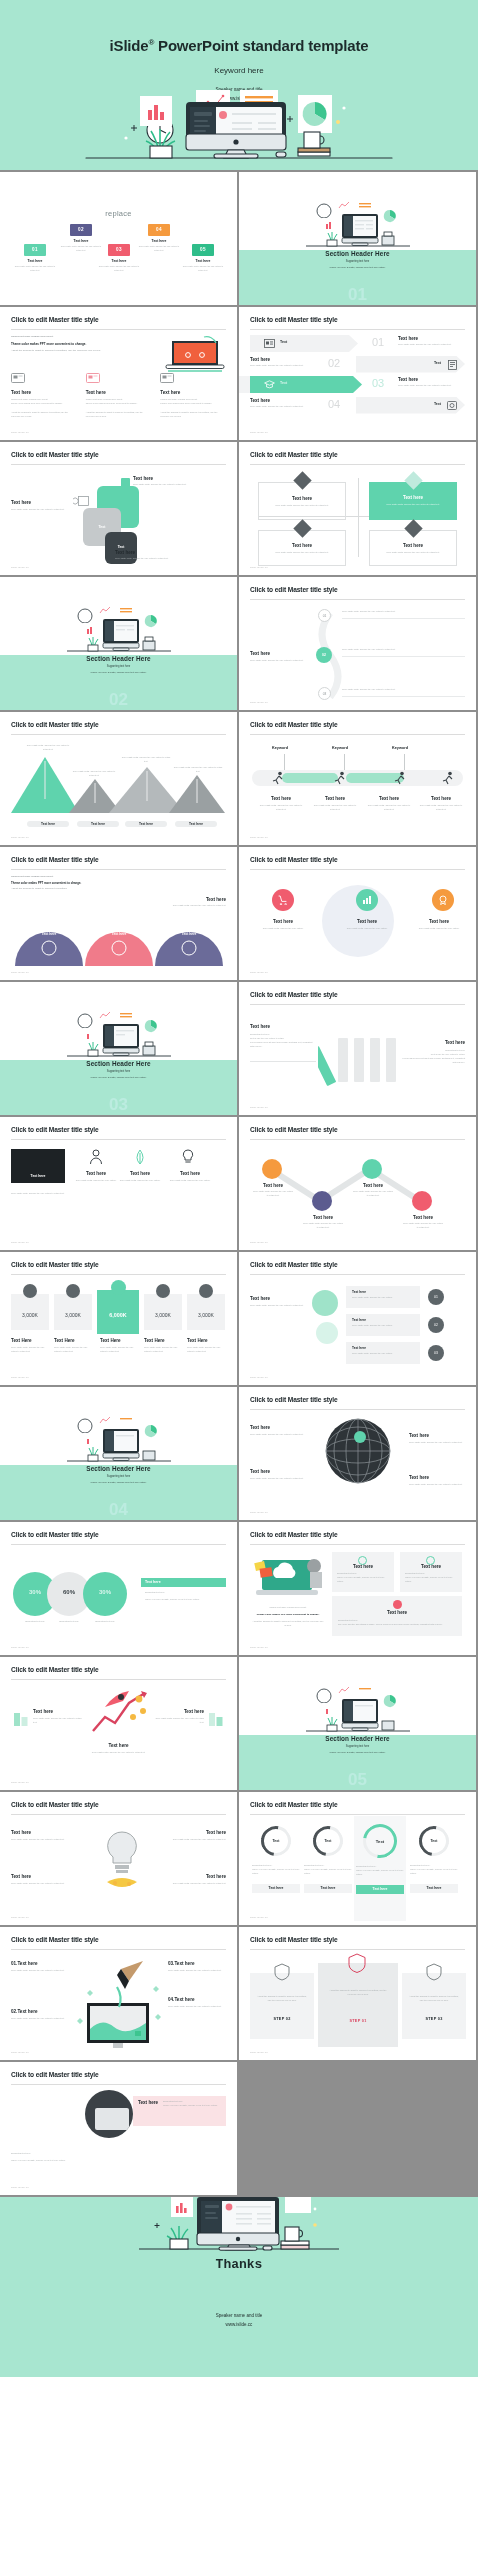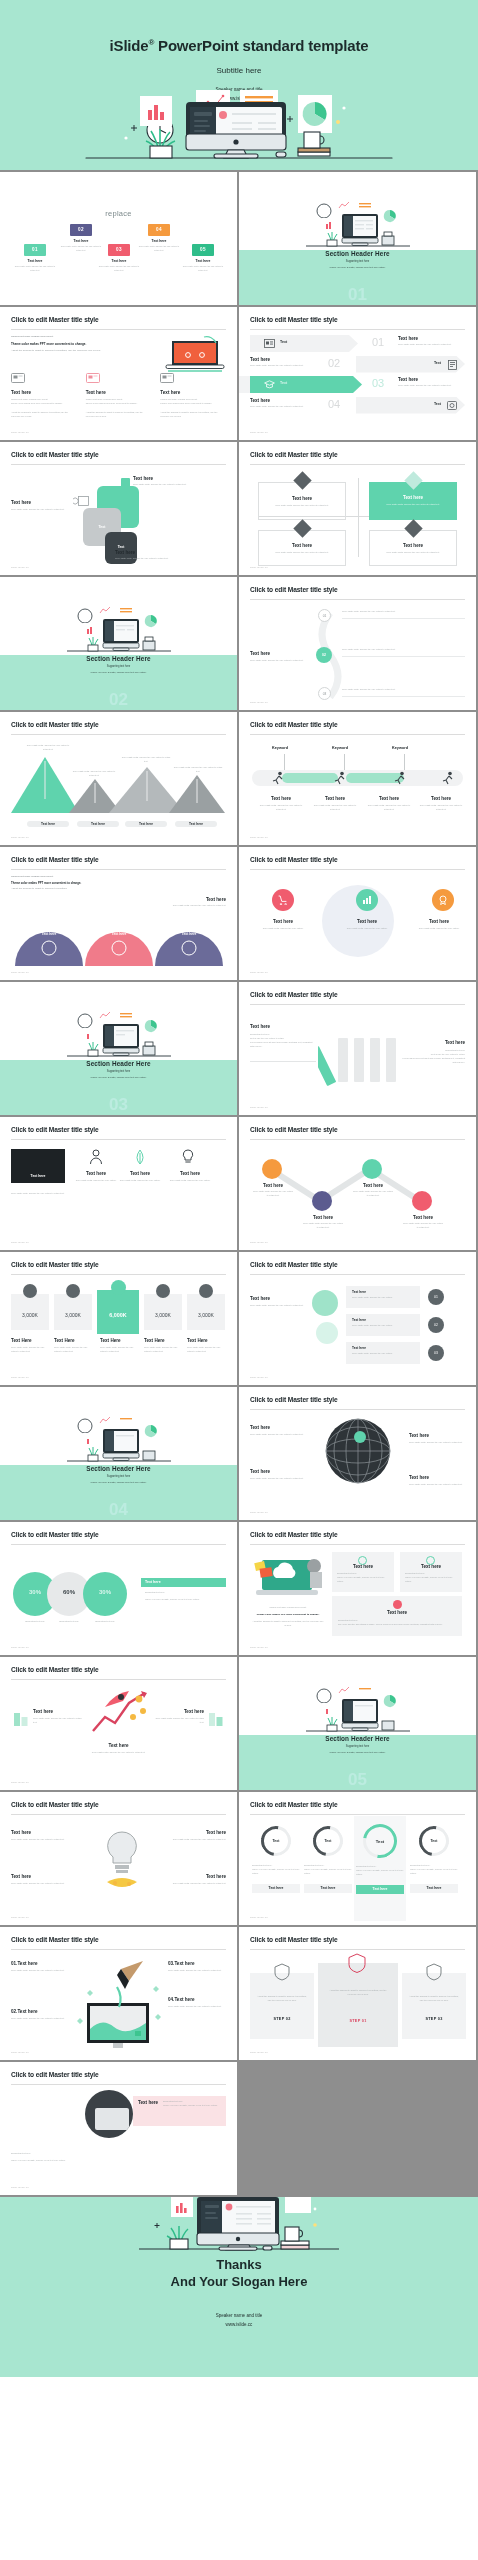--- a/index.html
+++ b/index.html
@@ -92,36 +92,36 @@
   }
   .donut span { position:absolute; left:0; right:0; top:50%; transform:translateY(-50%);
     text-align:center; font-size:3.6px; font-weight:bold; color:#2a3134; }
   .step-lbl { font-size:3.8px; font-weight:bold; color:#22292d; letter-spacing:.3px; }
   .step-lbl.red { color:#d9435f; }
 
   
   .ending { width:478px; height:180px; background:#a8e6d0; position:relative; overflow:hidden; }
   .end-art { position:absolute; left:50%; transform:translateX(-50%); top:0px; }
   .end-h { position:absolute; left:0; right:0; top:60px; text-align:center;
-    font-size:13px; font-weight:bold; color:#1b2a2a; line-height:1.28; }
+    font-size:13px; font-weight:bold; color:#1b2a2a; line-height:1.28;font-family:Liberation Mono, monospace; }
   .end-s { position:absolute; left:0; right:0; top:114px; text-align:center;
     font-size:4.5px; color:#22312f; line-height:2.1; }
 
   svg { display:block; }
 </style>
 </head>
 <body>
 
 <div class="page">
 
   <div class="cover">
     <div class="cover-title">
       <span>iSlide</span><sup>®</sup><span> PowerPoint standard template</span>
     </div>
-    <div class="cover-sub">Subtitle here</div>
+    <div class="cover-sub">Keyword here</div>
     <div class="cover-speaker">
       <div>Speaker name and title</div>
       <div>www.islide.cc</div>
     </div>
     <div class="cover-art">
       <svg viewBox="0 0 478 92" width="478" height="92">
         <g stroke="#263238" stroke-width="1.1" fill="none" stroke-linecap="round">
           <line x1="86" y1="80" x2="392" y2="80"></line>
         </g>
 
@@ -1277,21 +1277,20 @@
         <rect x="166" y="30" width="14" height="14" fill="#fff" stroke="#263238" stroke-width="1.1"></rect>
         <path d="M180 33 a3.5 3.5 0 0 1 0 7" fill="none" stroke="#263238" stroke-width="1.1"></path>
         <rect x="144" y="49" width="9" height="4" rx="2" fill="#e3e9ec" stroke="#263238" stroke-width="1.1"></rect>
         <circle cx="196" cy="28" r="1.8" fill="#ffe07a"></circle>
         <path d="M38 26 l0 5 M35.5 28.5 l5 0" stroke="#263238" stroke-width="1"></path>
         <circle cx="196" cy="12" r="1.4" fill="#fff"></circle>
       </svg>
     </div>
     <div class="end-h">
       <div>Thanks</div>
-      <div>And Your Slogan Here</div>
     </div>
     <div class="end-s">
       <div>Speaker name and title</div>
       <div>www.islide.cc</div>
     </div>
   </div>
 
 </div>
 
 </body></html>

